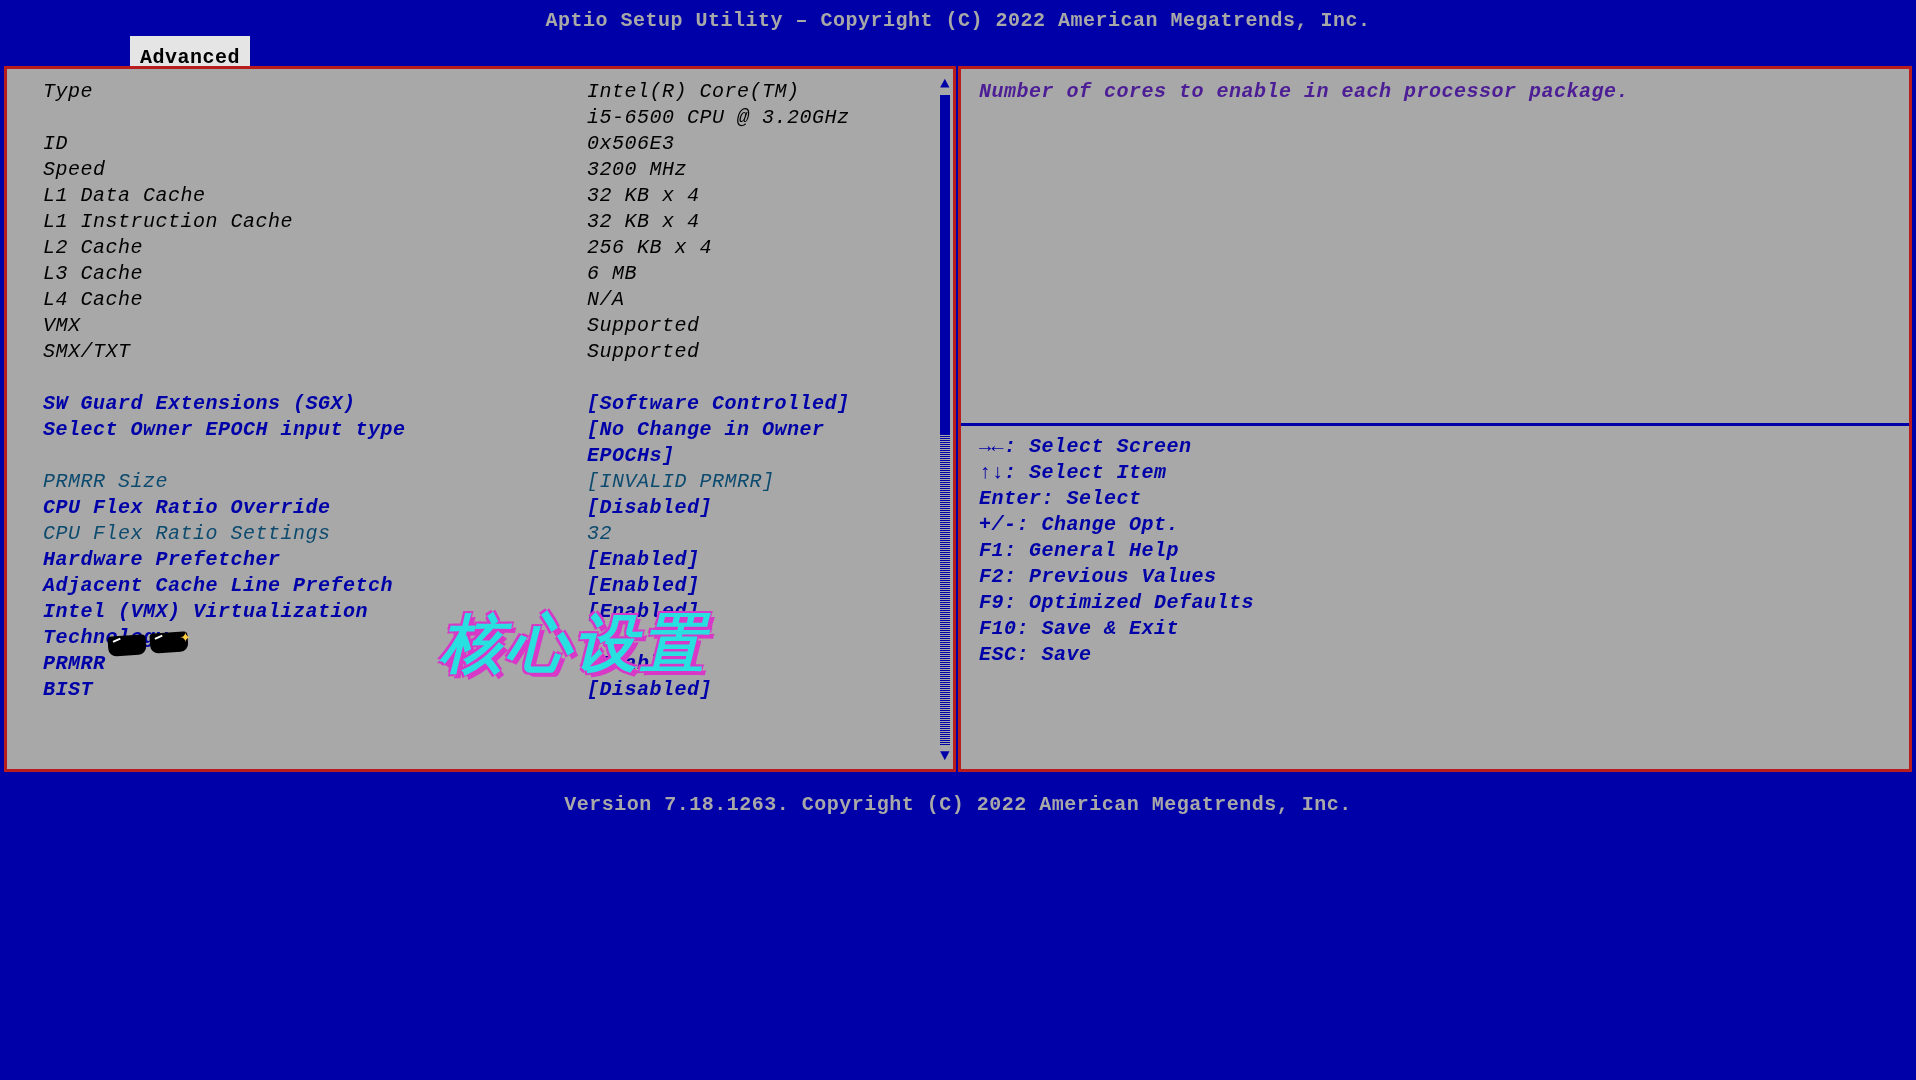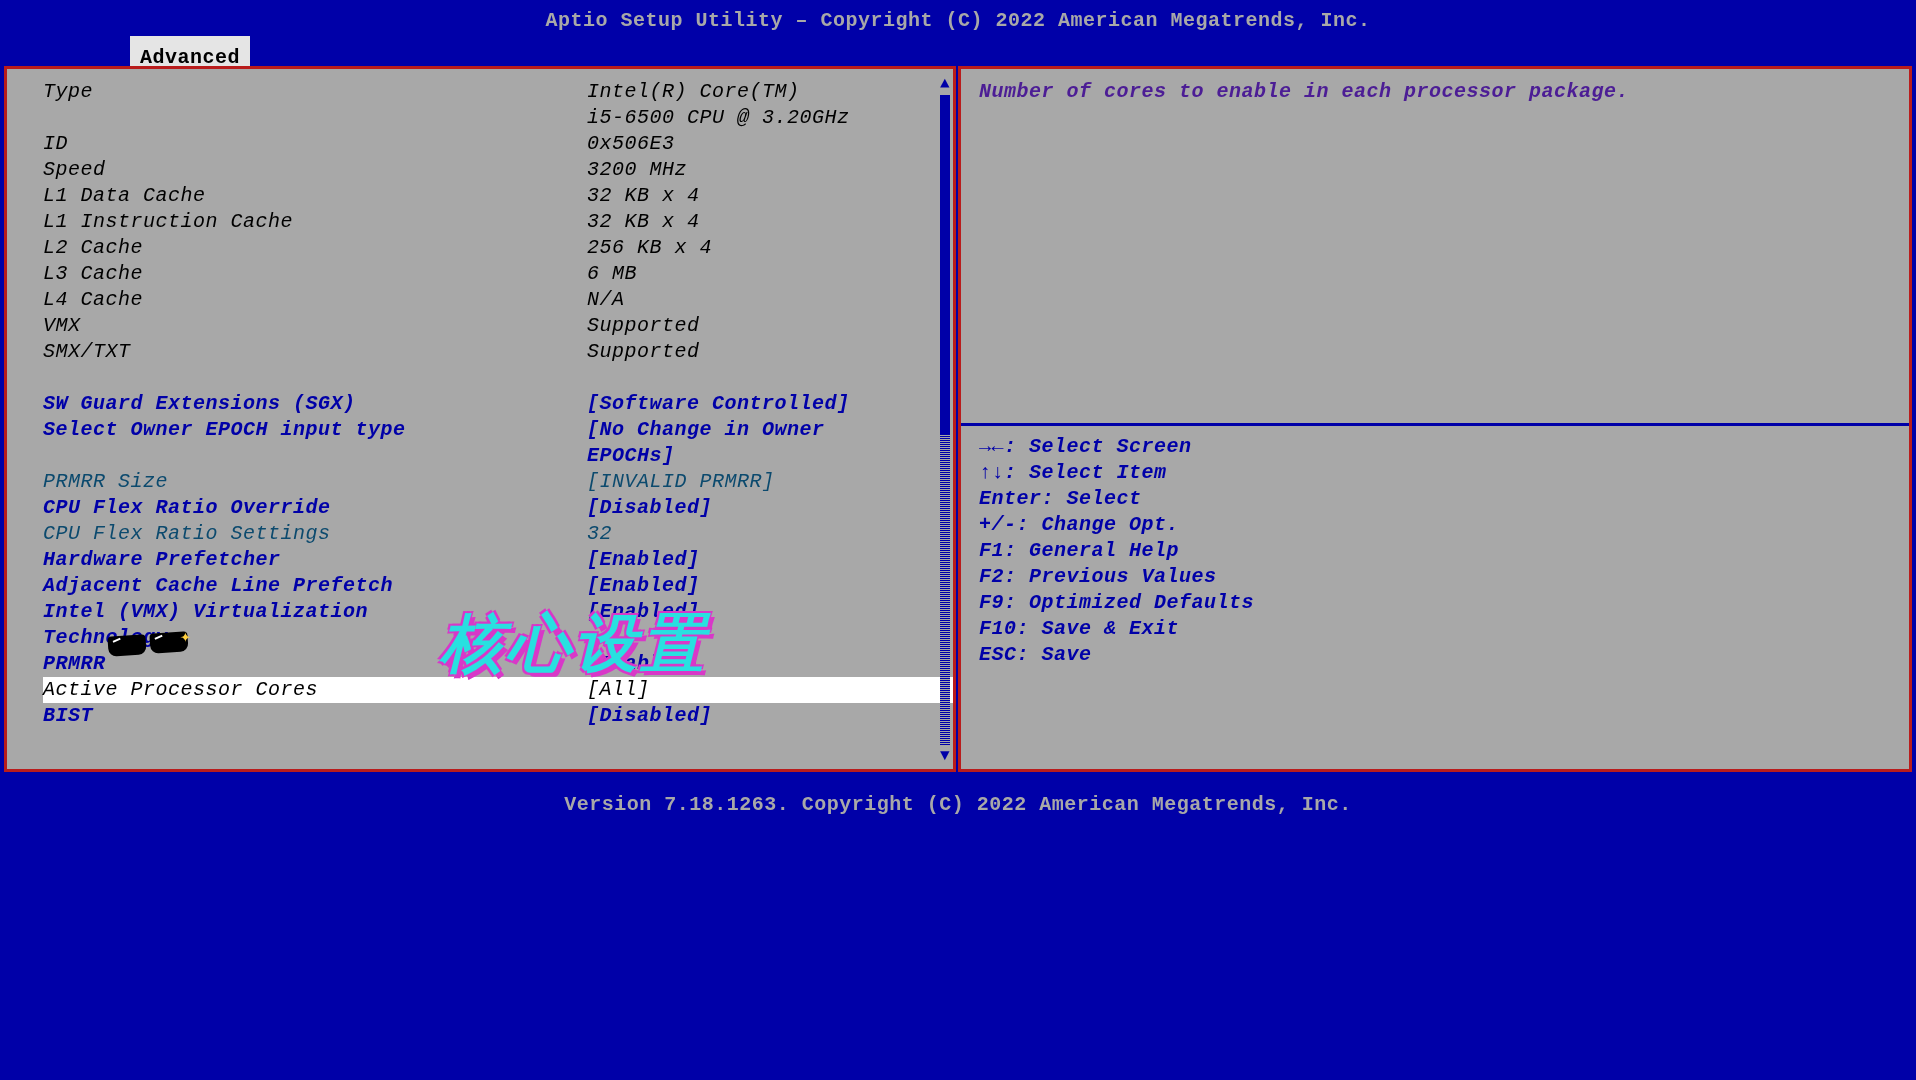--- a/index.html
+++ b/index.html
@@ -169,21 +169,20 @@
       <div class="row option-text"><span class="label-col">Select Owner EPOCH input type</span><span class="value-col">[No Change in Owner</span></div>
       <div class="row option-text"><span class="label-col"></span><span class="value-col">EPOCHs]</span></div>
       <div class="row disabled-text"><span class="label-col">PRMRR Size</span><span class="value-col">[INVALID PRMRR]</span></div>
       <div class="row option-text"><span class="label-col">CPU Flex Ratio Override</span><span class="value-col">[Disabled]</span></div>
       <div class="row disabled-text"><span class="label-col">CPU Flex Ratio Settings</span><span class="value-col">32</span></div>
       <div class="row option-text"><span class="label-col">Hardware Prefetcher</span><span class="value-col">[Enabled]</span></div>
       <div class="row option-text"><span class="label-col">Adjacent Cache Line Prefetch</span><span class="value-col">[Enabled]</span></div>
       <div class="row option-text"><span class="label-col">Intel (VMX) Virtualization</span><span class="value-col">[Enabled]</span></div>
       <div class="row option-text"><span class="label-col">Technology</span><span class="value-col"></span></div>
       <div class="row option-text"><span class="label-col">PRMRR</span><span class="value-col">[Enabled]</span></div>
-      <div class="row selected-row"><span class="label-col">Active Processor Cores</span><span class="value-col">[All]</span></div>
       <div class="row option-text"><span class="label-col">BIST</span><span class="value-col">[Disabled]</span></div>
       <div class="scrollbar">
       <div class="scroll-arrow">▲</div>
       <div class="scroll-track">
         <div class="scroll-thumb"></div>
       </div>
       <div class="scroll-arrow">▼</div>
     </div>
   </div>
 

